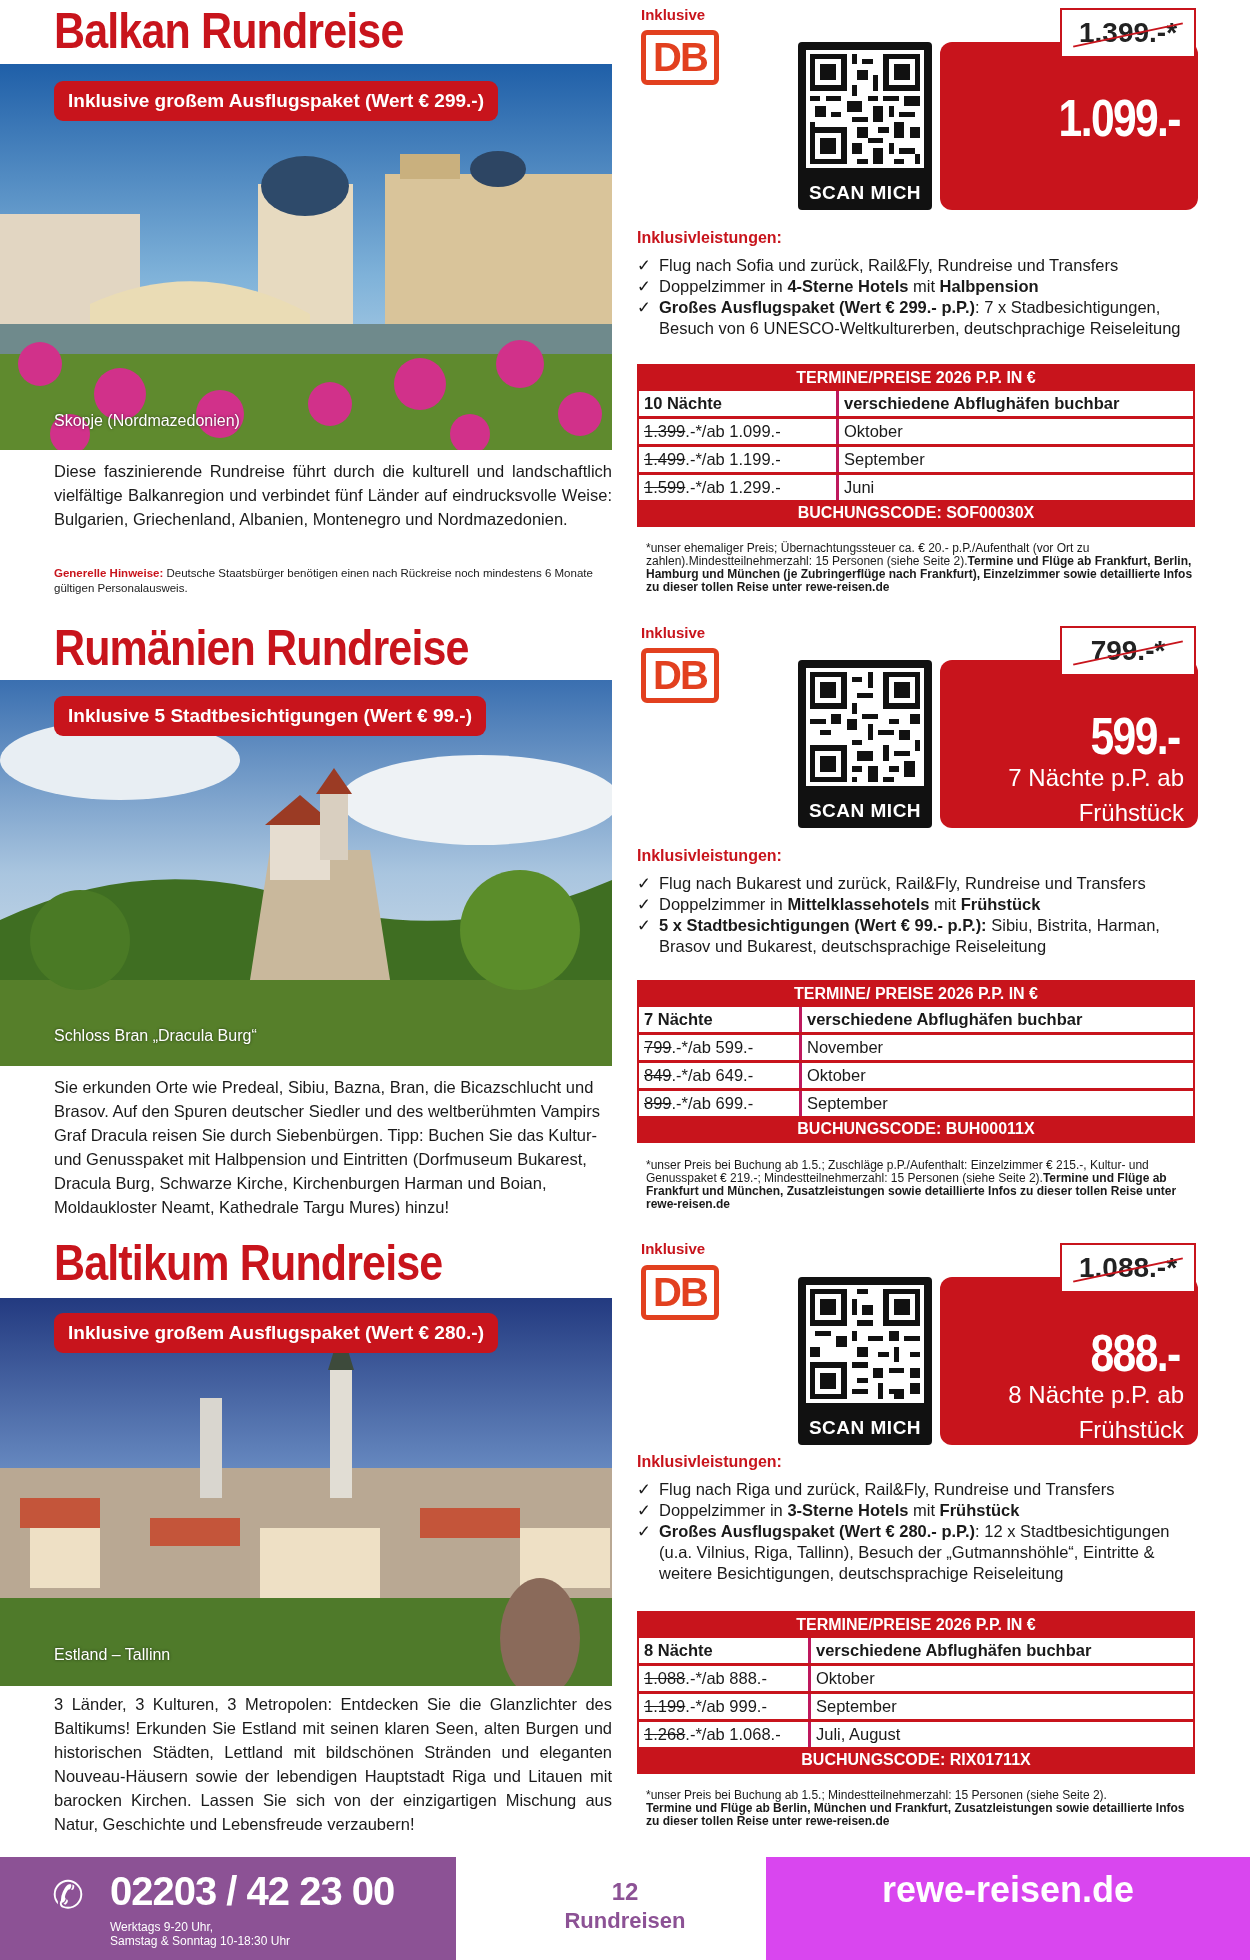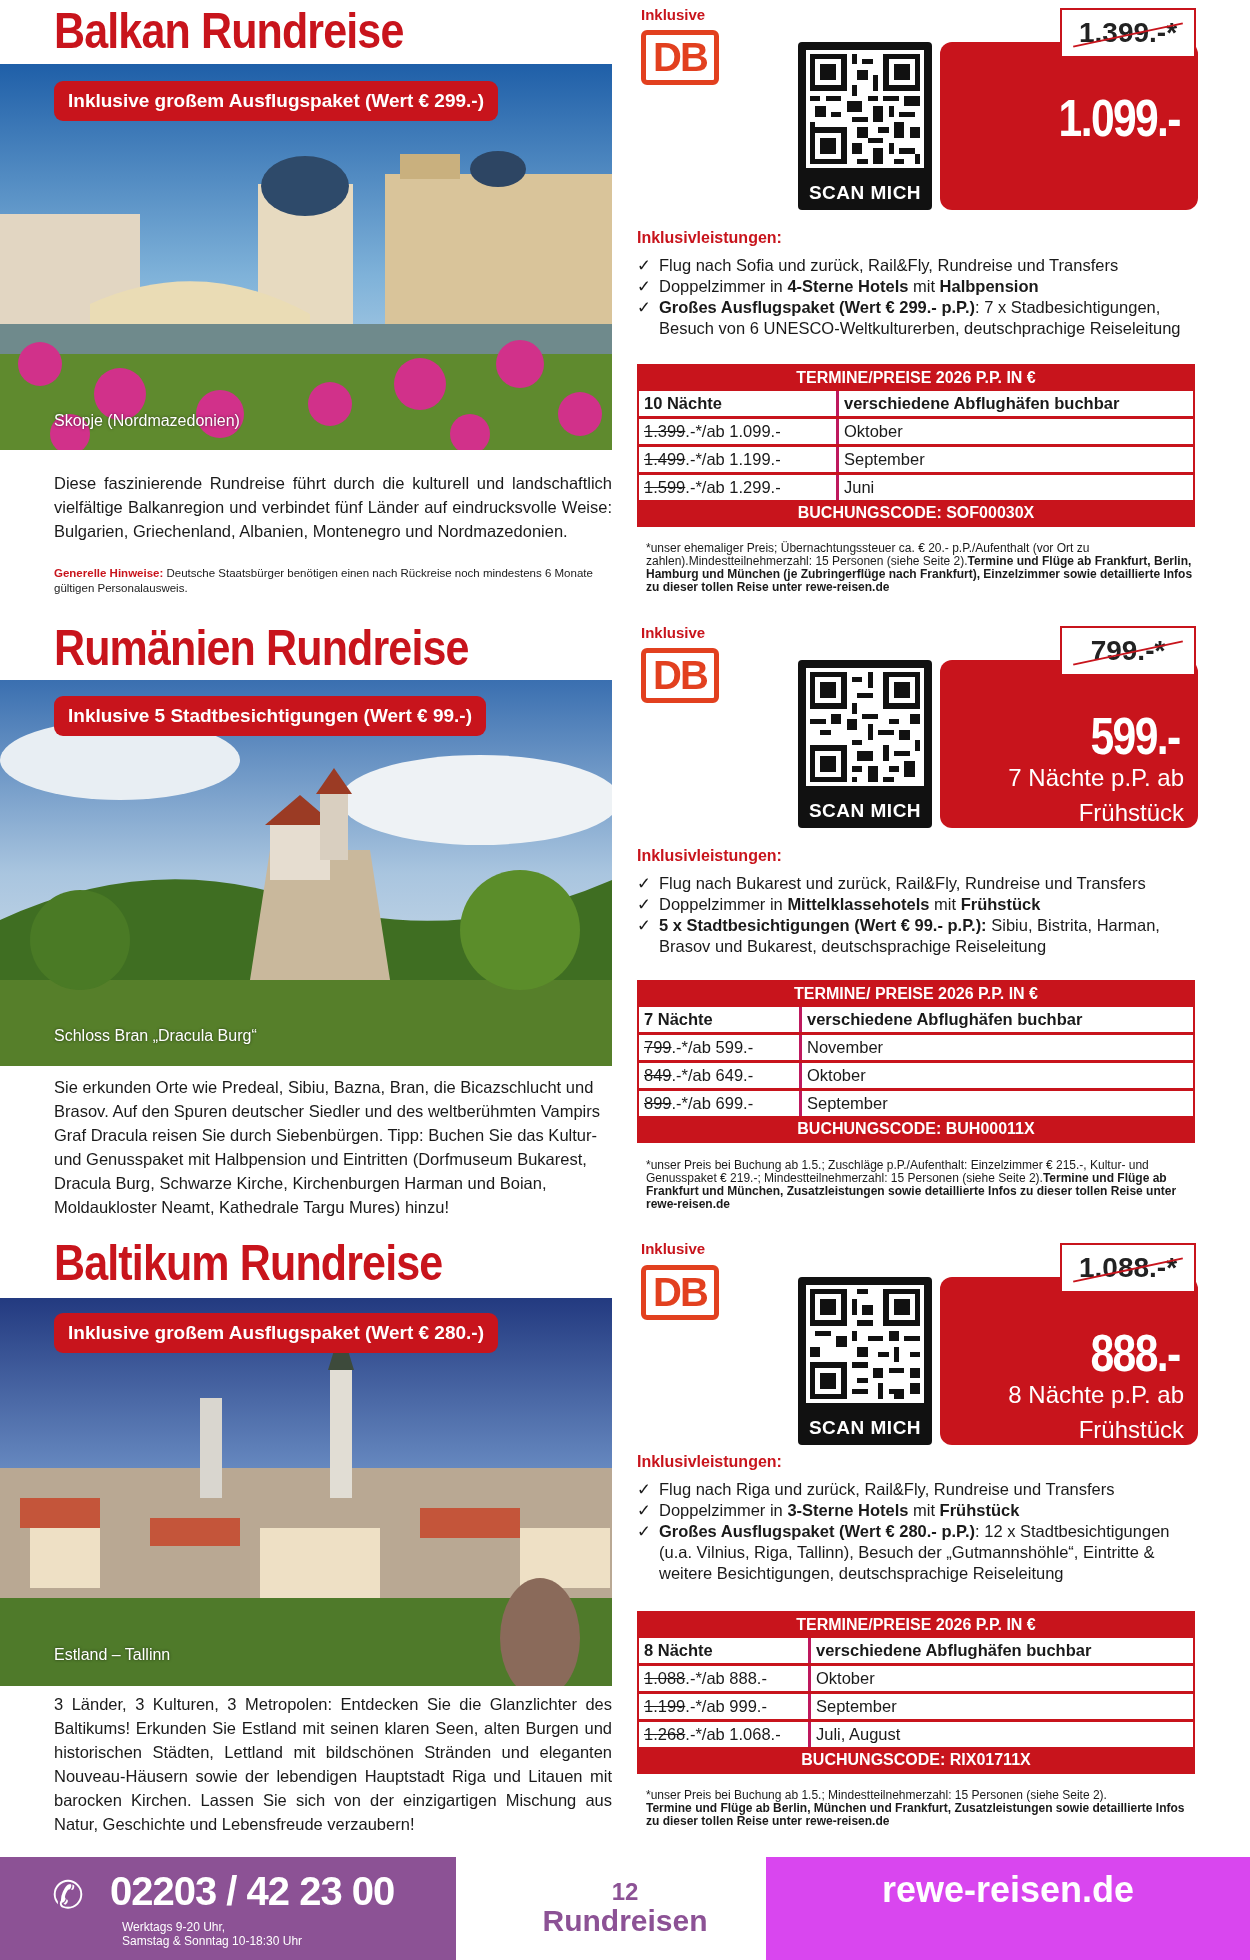--- a/index.html
+++ b/index.html
@@ -42,24 +42,24 @@
   .ptable .row .c2 { padding-left: 5px; flex: 1; }
   .ptable .row.hdr { font-weight: bold; }
   .ptable .row s { text-decoration: line-through; }
   .ptable .tfoot { color: #fff; font-weight: bold; font-size: 16px; text-align: center; height: 27px; line-height: 26px; margin-top: -3px; }
   .footnote { position: absolute; left: 646px; width: 555px; font-size: 12px; line-height: 13px; }
   .footnote b { font-weight: bold; }
 
   .footer-left { position: absolute; left: 0; top: 1857px; width: 456px; height: 103px; background: #8c5295; color: #fff; }
   .footer-left .phone-icon { position: absolute; left: 52px; top: 16px; font-size: 38px; }
   .footer-left .phone { position: absolute; left: 110px; top: 12px; font-weight: bold; font-size: 40px; letter-spacing: -1px; }
-  .footer-left .hours { position: absolute; left: 110px; top: 63px; font-size: 12px; line-height: 14px; margin-left: 12px; }
+  .footer-left .hours { position: absolute; left: 110px; top: 63px; font-size: 12px; line-height: 14px; }
   .footer-center { position: absolute; left: 500px; top: 1879px; width: 250px; text-align: center; color: #8c5295; font-weight: bold; }
   .footer-center .page { font-size: 24px; line-height: 26px; }
-  .footer-center .cat { font-size: 30px; line-height: 32px; }
+  .footer-center .cat { font-size: 22px; line-height: 32px; }
   .footer-right { position: absolute; left: 766px; top: 1857px; width: 484px; height: 103px; background: #d946ef; color: #fff; text-align: center; font-weight: bold; font-size: 36px; padding-top: 12px; }
 </style>
 </head>
 <body>
 
 <section class="section" style="top:0;height:605px;">
   <div class="title" style="top:2px;">Balkan Rundreise</div>
   <div class="photo" style="top:64px;height:386px;">
     <svg width="612" height="386">
       <defs>
@@ -87,21 +87,21 @@
           <circle cx="420" cy="320" r="26"></circle>
           <circle cx="520" cy="300" r="24"></circle>
         <circle cx="580" cy="350" r="22"></circle>
           <circle cx="70" cy="370" r="20"></circle>
           <circle cx="470" cy="370" r="20"></circle>
       </g>
     </svg>
     <div class="photo-badge" style="top:17px;">Inklusive großem Ausflugspaket (Wert € 299.-)</div>
     <div class="photo-caption" style="top:348px;">Skopje (Nordmazedonien)</div>
   </div>
-  <p class="desc" style="top:459px;margin-top:12px;">Diese faszinierende Rundreise führt durch die kulturell und landschaftlich vielfältige Balkanregion und verbindet fünf Länder auf eindrucksvolle Weise: Bulgarien, Griechenland, Albanien, Montenegro und Nordmazedonien.</p>
+  <p class="desc" style="top:459px;">Diese faszinierende Rundreise führt durch die kulturell und landschaftlich vielfältige Balkanregion und verbindet fünf Länder auf eindrucksvolle Weise: Bulgarien, Griechenland, Albanien, Montenegro und Nordmazedonien.</p>
   <p class="note" style="top:566px;">
     <span class="hl">Generelle Hinweise:</span><span> Deutsche Staatsbürger benötigen einen nach Rückreise noch mindestens 6 Monate gültigen Personalausweis.</span>
   </p>
 
   <div class="db-label" style="top:6px;">Inklusive</div>
   <div class="db-logo" style="top:30px;">DB</div>
 
   <div class="qr" style="top:42px;">
     <div class="qr-grid">
         <svg viewBox="0 0 21 21" shape-rendering="crispEdges">

